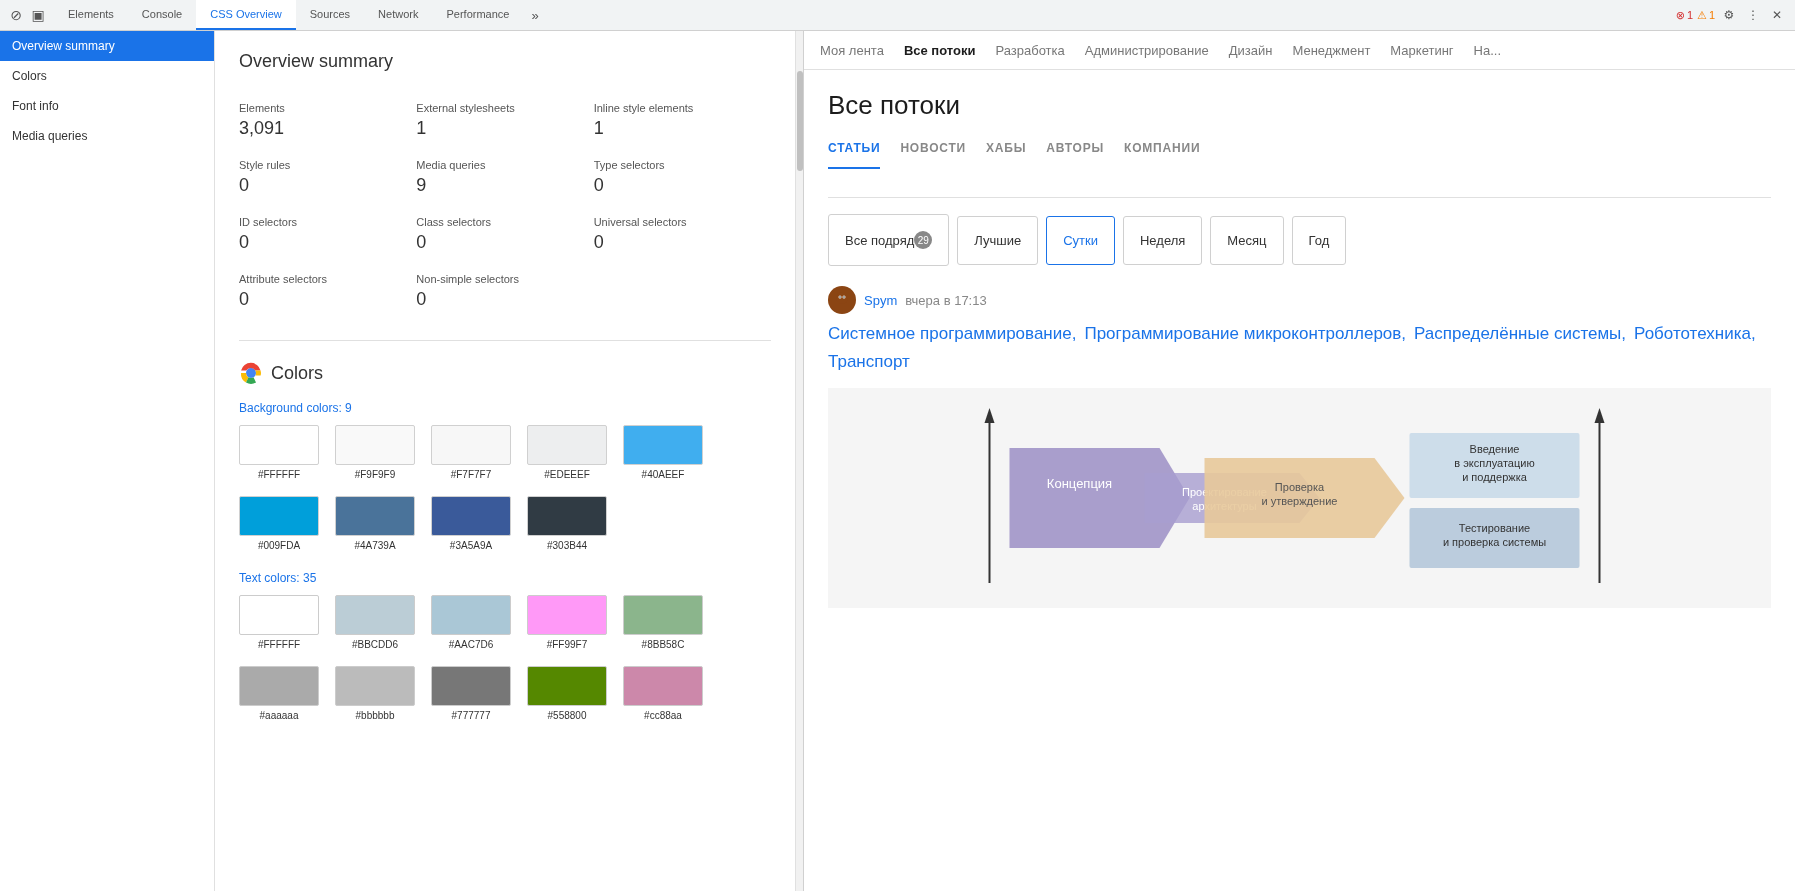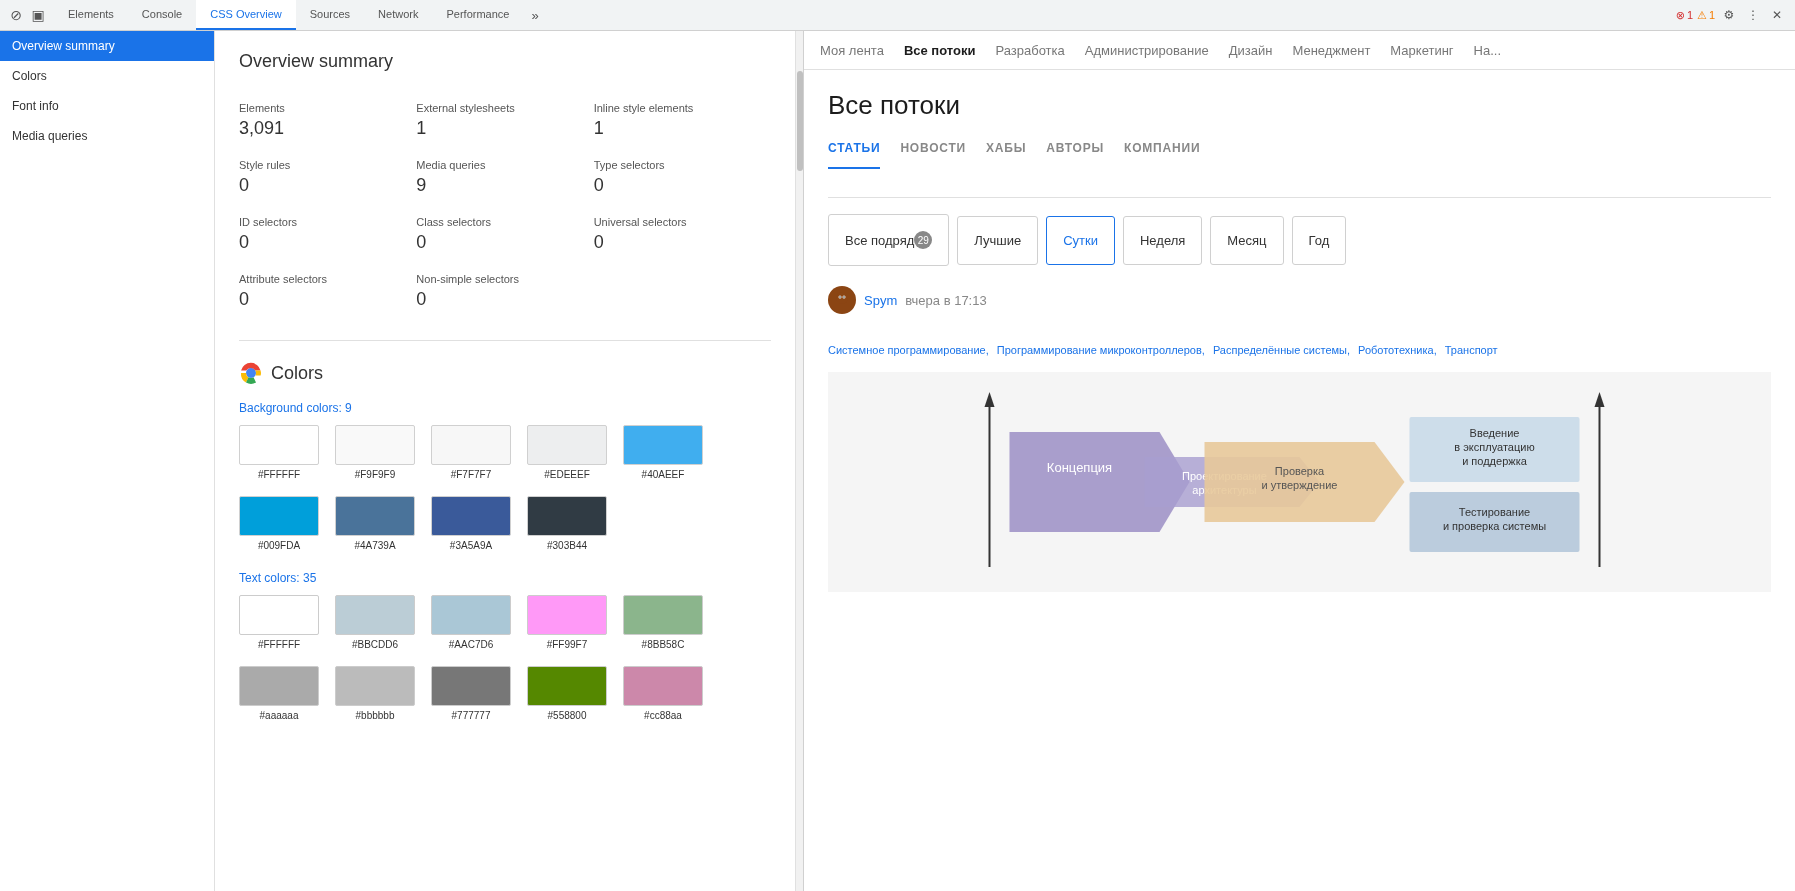--- a/index.html
+++ b/index.html
@@ -102,21 +102,21 @@
     }
     .habr-filter-btn.active { background: #fff; border-color: #1a73e8; color: #1a73e8; }
     .habr-filter-badge { background: #888; color: #fff; font-size: 10px; border-radius: 50%; width: 18px; height: 18px; display: flex; align-items: center; justify-content: center; }
 
     .article-meta { display: flex; align-items: center; gap: 8px; margin-bottom: 10px; }
     .article-avatar { width: 28px; height: 28px; border-radius: 50%; background: #8B4513; display: flex; align-items: center; justify-content: center; overflow: hidden; }
     .article-author { font-size: 13px; color: #1a73e8; cursor: pointer; }
     .article-time { font-size: 13px; color: #888; }
     .article-title { font-size: 22px; color: #1c1c1c; font-weight: 700; line-height: 1.3; margin-bottom: 10px; cursor: pointer; }
     .article-tags { display: flex; gap: 8px; flex-wrap: wrap; margin-bottom: 16px; }
-    .article-tag { font-size: 11px; color: #1a73e8; cursor: pointer; margin-top: 20px; }
+    .article-tag { font-size: 17px; color: #1a73e8; cursor: pointer; }
 
     .article-image-area { background: #f5f5f5; height: 220px; display: flex; align-items: center; justify-content: center; overflow: hidden; position: relative; }
   </style>
 </head>
 <body>
 
 <div class="devtools-topbar">
   <div class="devtools-topbar-icons">
     <div class="devtools-topbar-icon" title="Select element">⊘</div>
     <div class="devtools-topbar-icon" title="Toggle device toolbar">▣</div>

